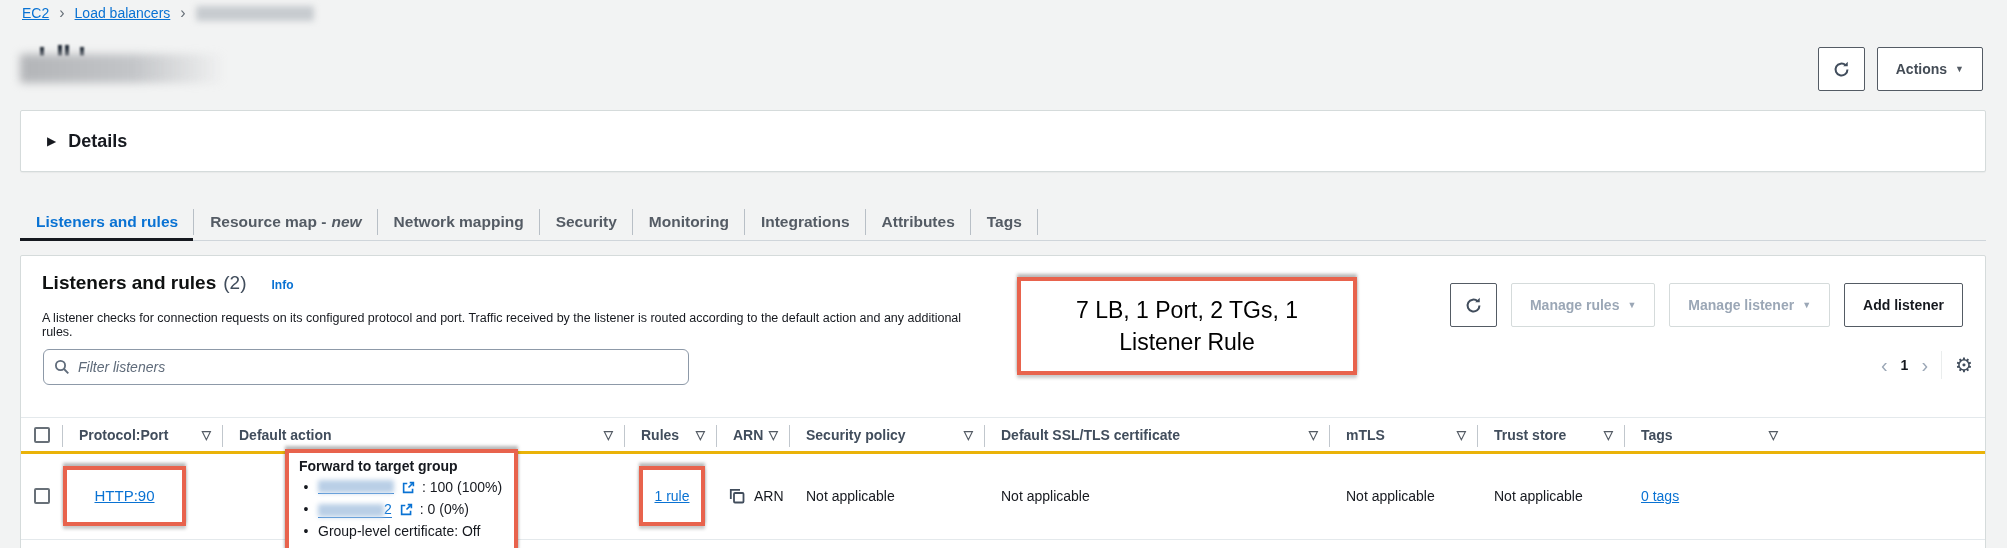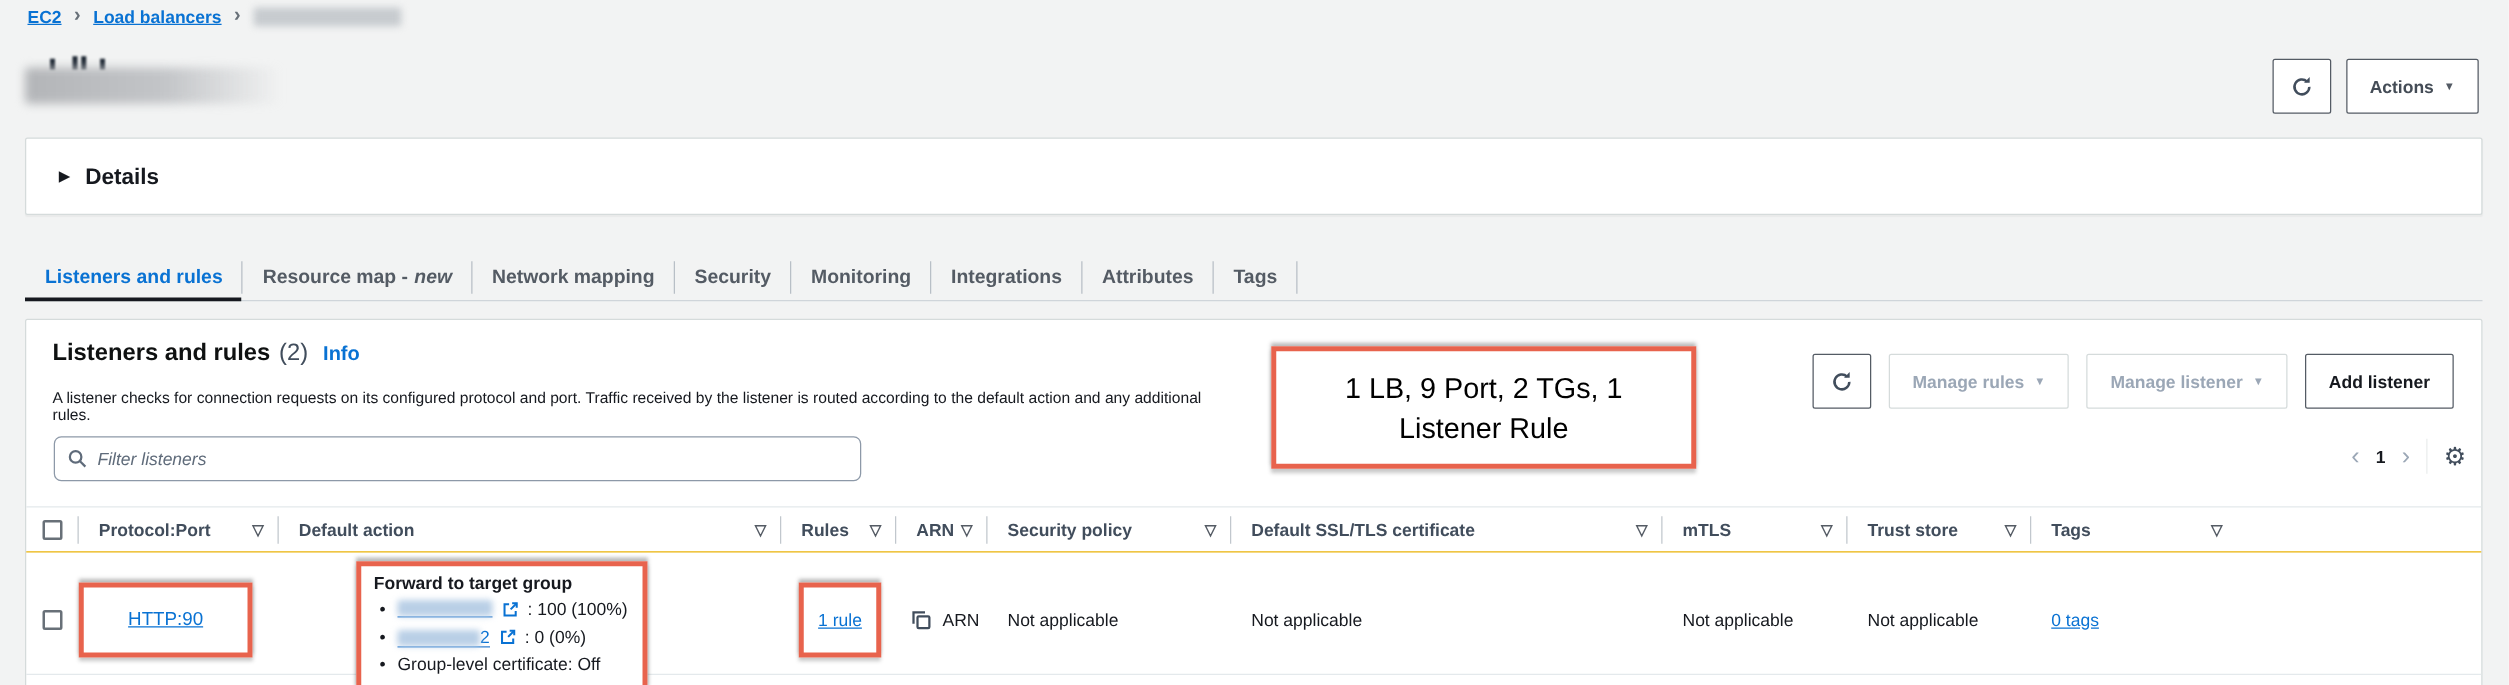--- a/index.html
+++ b/index.html
@@ -6,21 +6,21 @@
   html,body { width:2007px; height:548px; }
   body {
     position:relative; overflow:hidden;
     background:#f2f3f3; color:#16191f;
     font-family:"Liberation Sans", sans-serif;
   }
   :root { }
   a { cursor:pointer; }
 
   
-  .breadcrumb { position:absolute; left:22px; top:5px; display:flex; align-items:flex-end; gap:9px; font-size:14px;font-weight:bold; }
+  .breadcrumb { position:absolute; left:22px; top:5px; display:flex; align-items:flex-end; gap:9px; font-size:14px; }
   .crumb { color:#0972d3; text-decoration:underline; }
   .crumb-sep { color:#687078; font-size:16px; line-height:1; padding:0 1px; }
   .crumb-redacted { display:inline-block; width:118px; height:15px; background:#c7cbcf; border-radius:2px; filter:blur(3px); }
 
   
   .title-block { position:absolute; left:18px; top:42px; width:260px; height:46px; }
   .title-blob { position:absolute; left:2px; top:12px; width:205px; height:29px;
     background:linear-gradient(90deg,#b3b5b8 0%,#c3c5c8 55%,rgba(242,243,243,0) 100%);
     filter:blur(4px); border-radius:3px; }
   .tip { position:absolute; background:#1a2430; filter:blur(1px); }
@@ -55,21 +55,21 @@
   .tab.active { color:#0972d3; }
   .tab.active::before { content:''; position:absolute; left:0; right:1px; bottom:-1px; height:3px; background:#16191f; }
   .tab .new { font-style:italic; margin-left:5px; }
 
   
   .panel { position:absolute; left:20px; right:21px; top:255px; height:345px;
     background:#fff; border:1px solid #d5dbdb; border-radius:2px; }
   .panel-title-row { position:absolute; left:21px; top:16px; display:flex; align-items:baseline; gap:7px; }
   .panel-title { font-size:19px; font-weight:bold; color:#0f1111; }
   .panel-count { font-size:19px; font-weight:normal; color:#414d5c; }
-  .info-link { font-size:16px; font-weight:bold; color:#0972d3; margin-left:5px;text-align:right; }
+  .info-link { font-size:12px; font-weight:bold; color:#0972d3; margin-left:18px;text-align:right; }
   .panel-desc { position:absolute; left:21px; top:55px; width:950px; font-size:12.5px; color:#16191f; }
 
   .filter-box { position:absolute; left:22px; top:93px; width:646px; height:36px;
     background:#fff; border:1px solid #8d99a8; border-radius:6px;
     display:flex; align-items:center; padding:16px 10px; gap:8px; }
   .filter-box input { border:none; outline:none; flex:1; font-size:14px; font-family:"Liberation Sans",sans-serif; color:#16191f; background:transparent; }
   .filter-box input::placeholder { font-style:italic; color:#5f6b7a; }
 
   .panel-buttons { position:absolute; right:22px; top:27px; display:flex; gap:14px; }
 
@@ -81,38 +81,38 @@
 
   
   .ann { border:4px solid #e8634d; background:#fff;
     box-shadow:0 -3px 3px rgba(70,70,70,.38), 0 3px 3px rgba(60,60,60,.28); }
   .ann-note { position:absolute; left:996px; top:21px; width:340px; height:98px;
     display:flex; align-items:center; justify-content:center; text-align:center;
     font-size:23px; line-height:1.4; color:#000; padding:0 20px; }
 
   
   .tgrid { display:grid; grid-template-columns:42px 160px 402px 92px 73px 195px 345px 148px 147px 165px auto; }
-  .thead { position:absolute; left:0; right:0; top:149px; height:37px;
-    border-top:1px solid #e4e9ec; border-bottom:1px solid #eab308; }
+  .thead { position:absolute; left:0; right:0; top:161px; height:37px;
+    border-top:1px solid #e4e9ec; border-bottom:3px solid #eab308; }
   .hc { position:relative; display:flex; align-items:center; justify-content:space-between;
     padding:0 12px 0 16px; font-size:14px; font-weight:bold; color:#414d5c; }
   .hc::after { content:''; position:absolute; right:0; top:7px; width:1px; height:22px; background:#c1c7cd; }
   .hc.nodiv::after { display:none; }
   .sort { font-size:12px; color:#545b64; cursor:pointer; }
   .hc-check { justify-content:center; padding:0; }
 
   .checkbox { width:16px; height:16px; border:2px solid #687078; border-radius:2px; background:#fff; cursor:pointer; }
 
   .drow { position:absolute; left:0; right:0; top:183px; height:101px;
     border-bottom:1px solid #e4e9ec; align-items:center; }
   .cell { display:flex; align-items:center; padding-left:16px; font-size:14px; color:#16191f; }
   .cell-check { justify-content:center; padding:0; }
   .link { color:#0972d3; text-decoration:underline; }
 
-  .ann-protocol { width:139px; height:60px; display:flex; align-items:center; justify-content:center; font-size:15px; }
+  .ann-protocol { width:123px; height:60px; display:flex; align-items:center; justify-content:center; font-size:15px; }
   .cell-proto { padding-left:0; }
 
   .cell-da { align-self:start; margin-top:10px; padding-left:0; }
   .ann-da { margin-left:62px; width:233px; padding:5px 10px 6px 10px; font-size:14px; }
   .da-title { font-weight:bold; font-size:14px; margin-bottom:2px; }
   .da-line { display:flex; align-items:center; gap:5px; height:22px; white-space:nowrap; }
   .bullet { width:14px; text-align:center; color:#16191f; }
   .tg-link { display:inline-flex; align-items:flex-end; border-bottom:1.5px solid #2f7fd0; color:#0972d3; cursor:pointer; }
   .tg-blur { display:inline-block; height:13px; background:#b9cfe6; filter:blur(2.5px); border-radius:2px; }
   .tg-blur.b1 { width:76px; }
@@ -192,21 +192,21 @@
 
 <div class="panel">
 
   <div class="panel-title-row">
     <span class="panel-title">Listeners and rules</span>
     <span class="panel-count">(2)</span>
     <a class="info-link">Info</a>
   </div>
   <div class="panel-desc">A listener checks for connection requests on its configured protocol and port. Traffic received by the listener is routed according to the default action and any additional rules.</div>
 
-  <div class="ann ann-note">1 LB, 9 Port, 2 TGs, 1 Listener Rule</div>
+  <div class="ann ann-note">7 LB, 1 Port, 2 TGs, 1 Listener Rule</div>
 
   <div class="panel-buttons">
     <button class="btn btn-icon">
       <svg class="glyph" width="17" height="17" viewBox="0 0 16 16">
         <path d="M13.6 8a5.6 5.6 0 1 1-1.7-4" fill="none" stroke="#414d5c" stroke-width="1.9"></path>
         <path d="M13.9 0.6v4.3H9.6z" fill="#414d5c"></path>
       </svg>
     </button>
     <button class="btn btn-disabled">
       <span>Manage rules</span>

